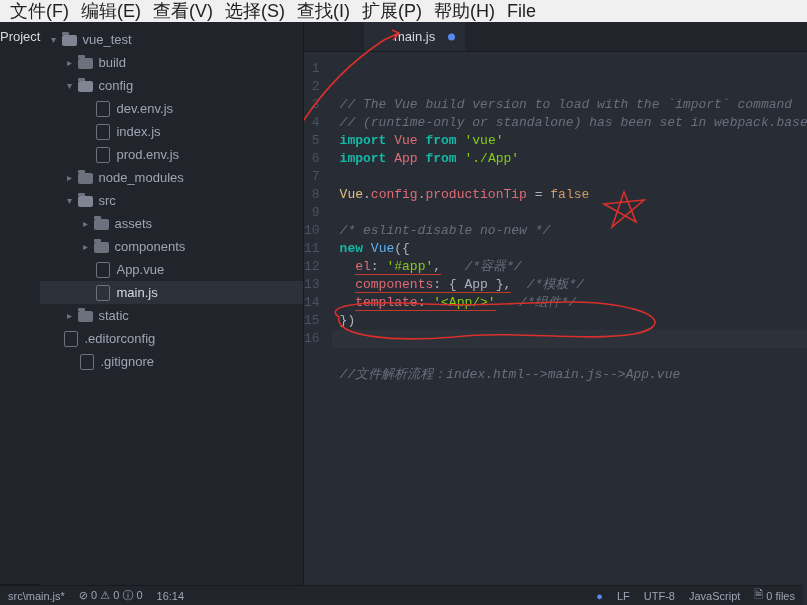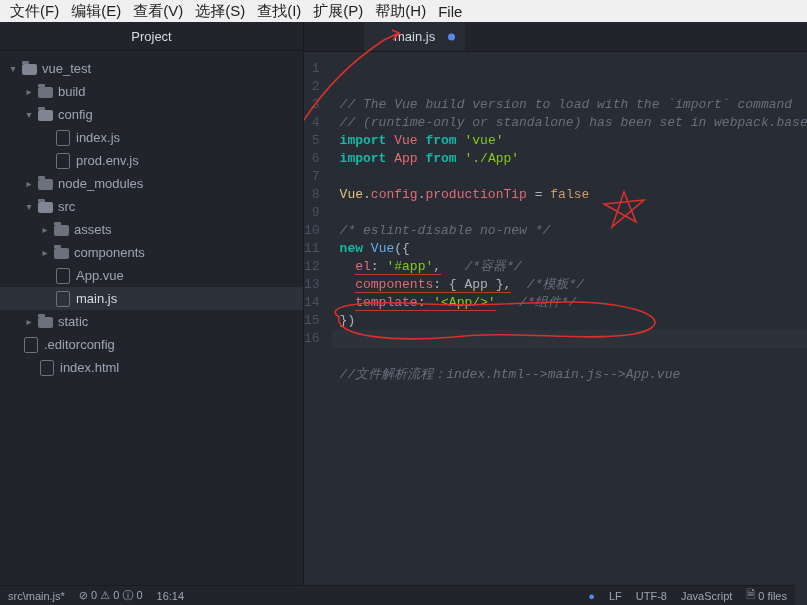--- a/index.html
+++ b/index.html
@@ -12,35 +12,35 @@
   overflow: hidden;
   position: relative;
 }
 .menubar {
   height: 22px;
   background: #f0f0f0;
   color: #222;
   display: flex;
   align-items: center;
   padding: 0 4px;
-  font-size: 15px;
+  font-size: 18px;
 }
 .menubar span { padding: 0 6px; cursor: default; }
 
 .split {
   display: flex;
   height: calc(605px - 22px - 20px);
 }
 
 .sidebar {
   width: 304px;
   background: #21252b;
   border-right: 1px solid #181a1f;
   display: flex;
-  flex-direction: column;
+  flex-direction: row;
 }
 .panel-title {
   text-align: center;
   color: #d7dae0;
   padding: 7px 0 6px;
   font-size: 13px;
   border-bottom: 1px solid #181a1f;
 }
 .tree {
   flex: 1;
@@ -146,21 +146,21 @@
 .tok-str { color: #84cc16; }
 .tok-prop{ color: #e06c75; }
 .tok-obj { color: #e5c07b; }
 .tok-fn  { color: #61afef; }
 .tok-bool{ color: #d19a66; }
 .tok-pln { color: #abb2bf; }
 .underline { border-bottom: 1px solid #c0392b; }
 
 .statusbar {
   position: absolute;
-  left: 0; right: 12px; bottom: 0;
+  left: 0; right: 4px; bottom: 0;
   height: 20px;
   background: #21252b;
   color: #9da5b4;
   display: flex;
   font-size: 11px;
   padding: 0 8px;
   border-top: 1px solid #181a1f;
 }
 .statusbar .seg { margin-right: 14px; display: inline-flex; align-items: center; }
 .statusbar .right { margin-left: auto; display: flex; }
@@ -211,20 +211,26 @@
         <span class="tw-icon">▾</span>
         <span class="fd-icon">
             <span class="folder-glyph open"></span>
           </span>
         <span>config</span>
       </div>
       <div class="tree-row" style="padding-left:54px">
         <span class="fd-icon">
             <span class="file-glyph"></span>
           </span>
+        <span>dev.env.js</span>
+      </div>
+      <div class="tree-row" style="padding-left:54px">
+        <span class="fd-icon">
+            <span class="file-glyph"></span>
+          </span>
         <span>index.js</span>
       </div>
       <div class="tree-row" style="padding-left:54px">
         <span class="fd-icon">
             <span class="file-glyph"></span>
           </span>
         <span>prod.env.js</span>
       </div>
 
       <div class="tree-row" style="padding-left:22px">
@@ -279,21 +285,21 @@
       <div class="tree-row" style="padding-left:22px">
         <span class="fd-icon">
             <span class="file-glyph"></span>
           </span>
         <span>.editorconfig</span>
       </div>
       <div class="tree-row" style="padding-left:38px">
         <span class="fd-icon">
             <span class="file-glyph"></span>
           </span>
-        <span>index.html</span>
+        <span>.gitignore</span>
       </div>
     </div>
   </div>
 
   <div class="editor">
     <div class="tabbar">
       <div class="tab">
         <span>main.js</span>
         <span class="dot"></span>
       </div>

